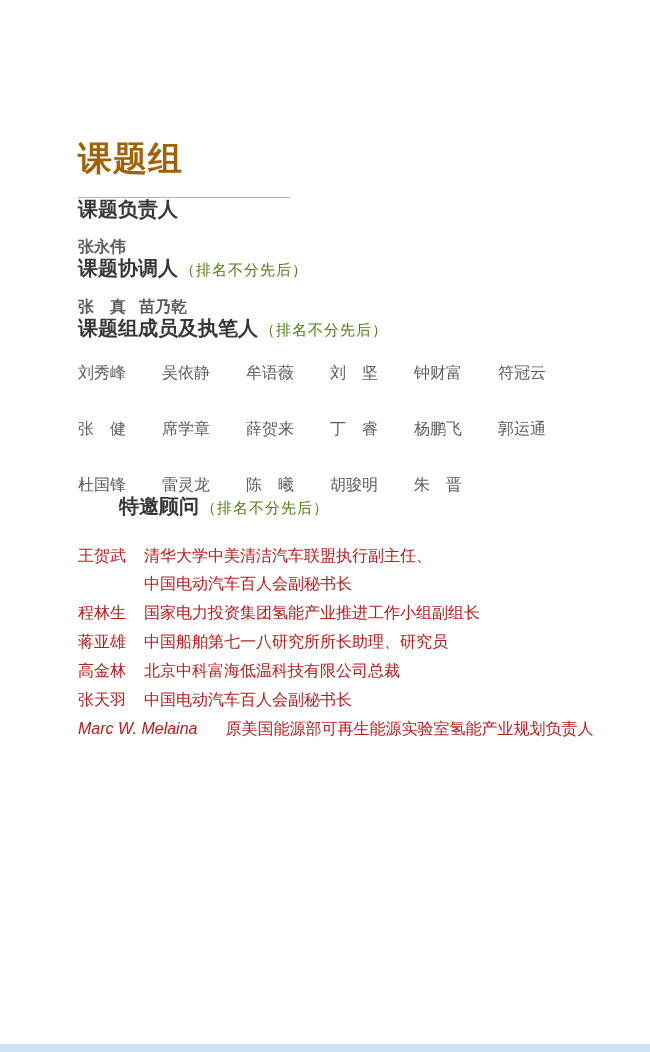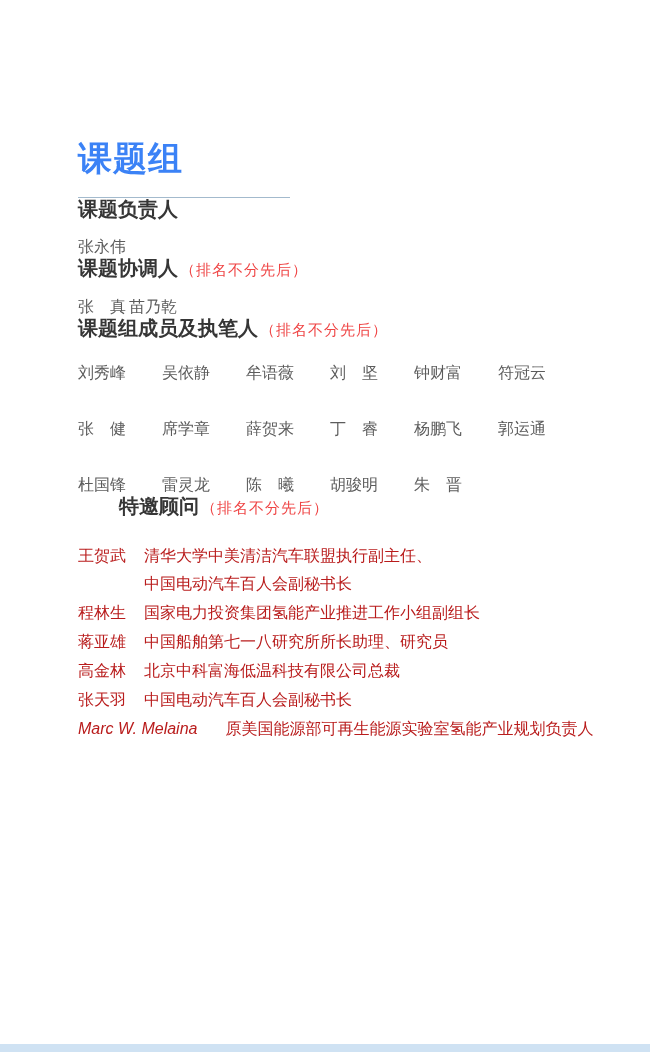--- a/index.html
+++ b/index.html
@@ -16,55 +16,56 @@
     box-sizing: border-box;
     padding: 140px 56px 0 78px;
     overflow: hidden;
   }
   .title {
     margin: 0;
     font-size: 34px;
     line-height: 36px;
     font-weight: 700;
     letter-spacing: 1px;
-    color: #3b82f6;
+    color: #a16207;
   }
   .title-rule {
     margin-top: 21px;
     width: 212px;
     height: 1px;
     background: #a3bacd;
   }
   h2.sec-heading {
     margin: 0;
     font-size: 20px;
     line-height: 22px;
     font-weight: 700;
     color: #363636;
   }
   h2.sec-heading .note {
     font-size: 15px;
     font-weight: 400;
-    color: #ef4444;
+    color: #4d7c0f;
     margin-left: 2px;
     letter-spacing: 1px;
   }
   .mt-leader   { margin-top: 87px; }
   .body-text {
     margin: 0;
     font-size: 16px;
     line-height: 20px;
     color: #5c5c5c;
+    font-weight: bold;
   }
   .leader-name { margin-top: 17px; }
   .mt-coord    { margin-top: 26px; }
   .coord-names {
     margin-top: 16px;
     display: flex;
-    gap: 3px;
+    gap: 13px;
   }
   .mt-members  { margin-top: 30px; }
   .member-grid {
     margin-top: 22px;
     display: grid;
     grid-template-columns: repeat(6, 48px);
     column-gap: 24px;
     row-gap: 14px;
     font-size: 16px;
     line-height: 20px;

